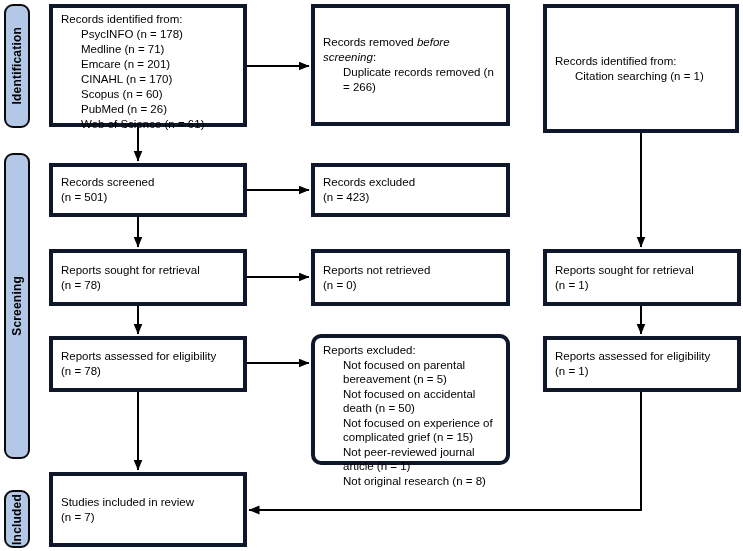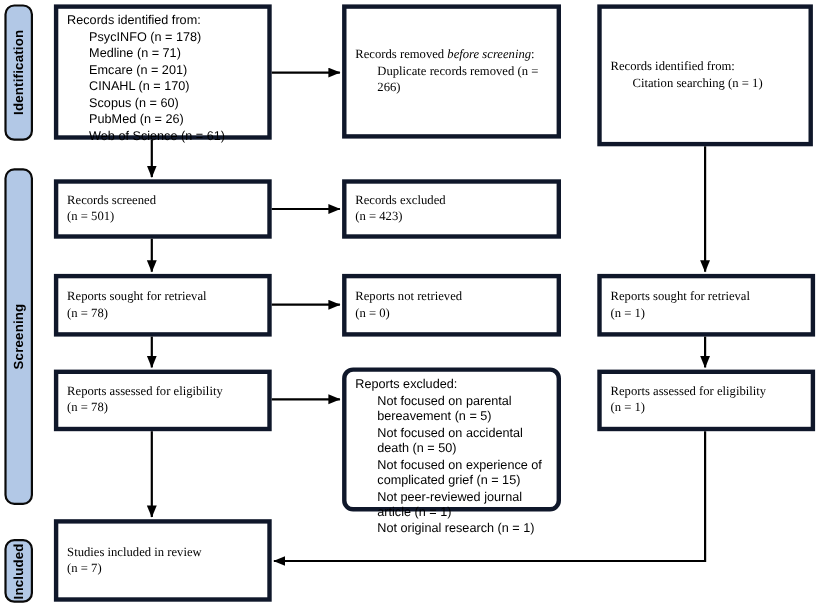--- a/index.html
+++ b/index.html
@@ -36,21 +36,20 @@
     border: 4px solid #0f172a;
     box-sizing: border-box;
     font-size: 11.5px;
     line-height: 15px;
   }
   .box .inner { padding: 4px 4px 2px 8px; }
   .vcenter {
     display: flex;
     flex-direction: column;
     justify-content: center;
-    font-family: Liberation Serif, serif;
   }
   .vcenter .inner { padding: 0 4px 0 8px; }
   .indent { margin-left: 20px; }
   .tight { line-height: 14.5px; border-radius: 10px; }
   .narrow { max-width: 170px; }
   .itemwrap { max-width: 166px; }
   #arrows {
     position: absolute;
     left: 0; top: 0;
     pointer-events: none;
@@ -140,21 +139,21 @@
     </div>
   </div>
 
   <div class="box tight" style="left:311px; top:334px; width:199px; height:131px;">
     <div class="inner" style="padding-top:5px;">
       <div>Reports excluded:</div>
       <div class="indent itemwrap">Not focused on parental bereavement (n = 5)</div>
       <div class="indent itemwrap">Not focused on accidental death (n = 50)</div>
       <div class="indent itemwrap">Not focused on experience of complicated grief (n = 15)</div>
       <div class="indent itemwrap">Not peer-reviewed journal article (n = 1)</div>
-      <div class="indent itemwrap">Not original research (n = 1)</div>
+      <div class="indent itemwrap">Not original research (n = 8)</div>
     </div>
   </div>
 
   <div class="box vcenter" style="left:543px; top:336px; width:198px; height:56px;">
     <div class="inner">
       <div>Reports assessed for eligibility</div>
       <div>(n = 1)</div>
     </div>
   </div>
 

